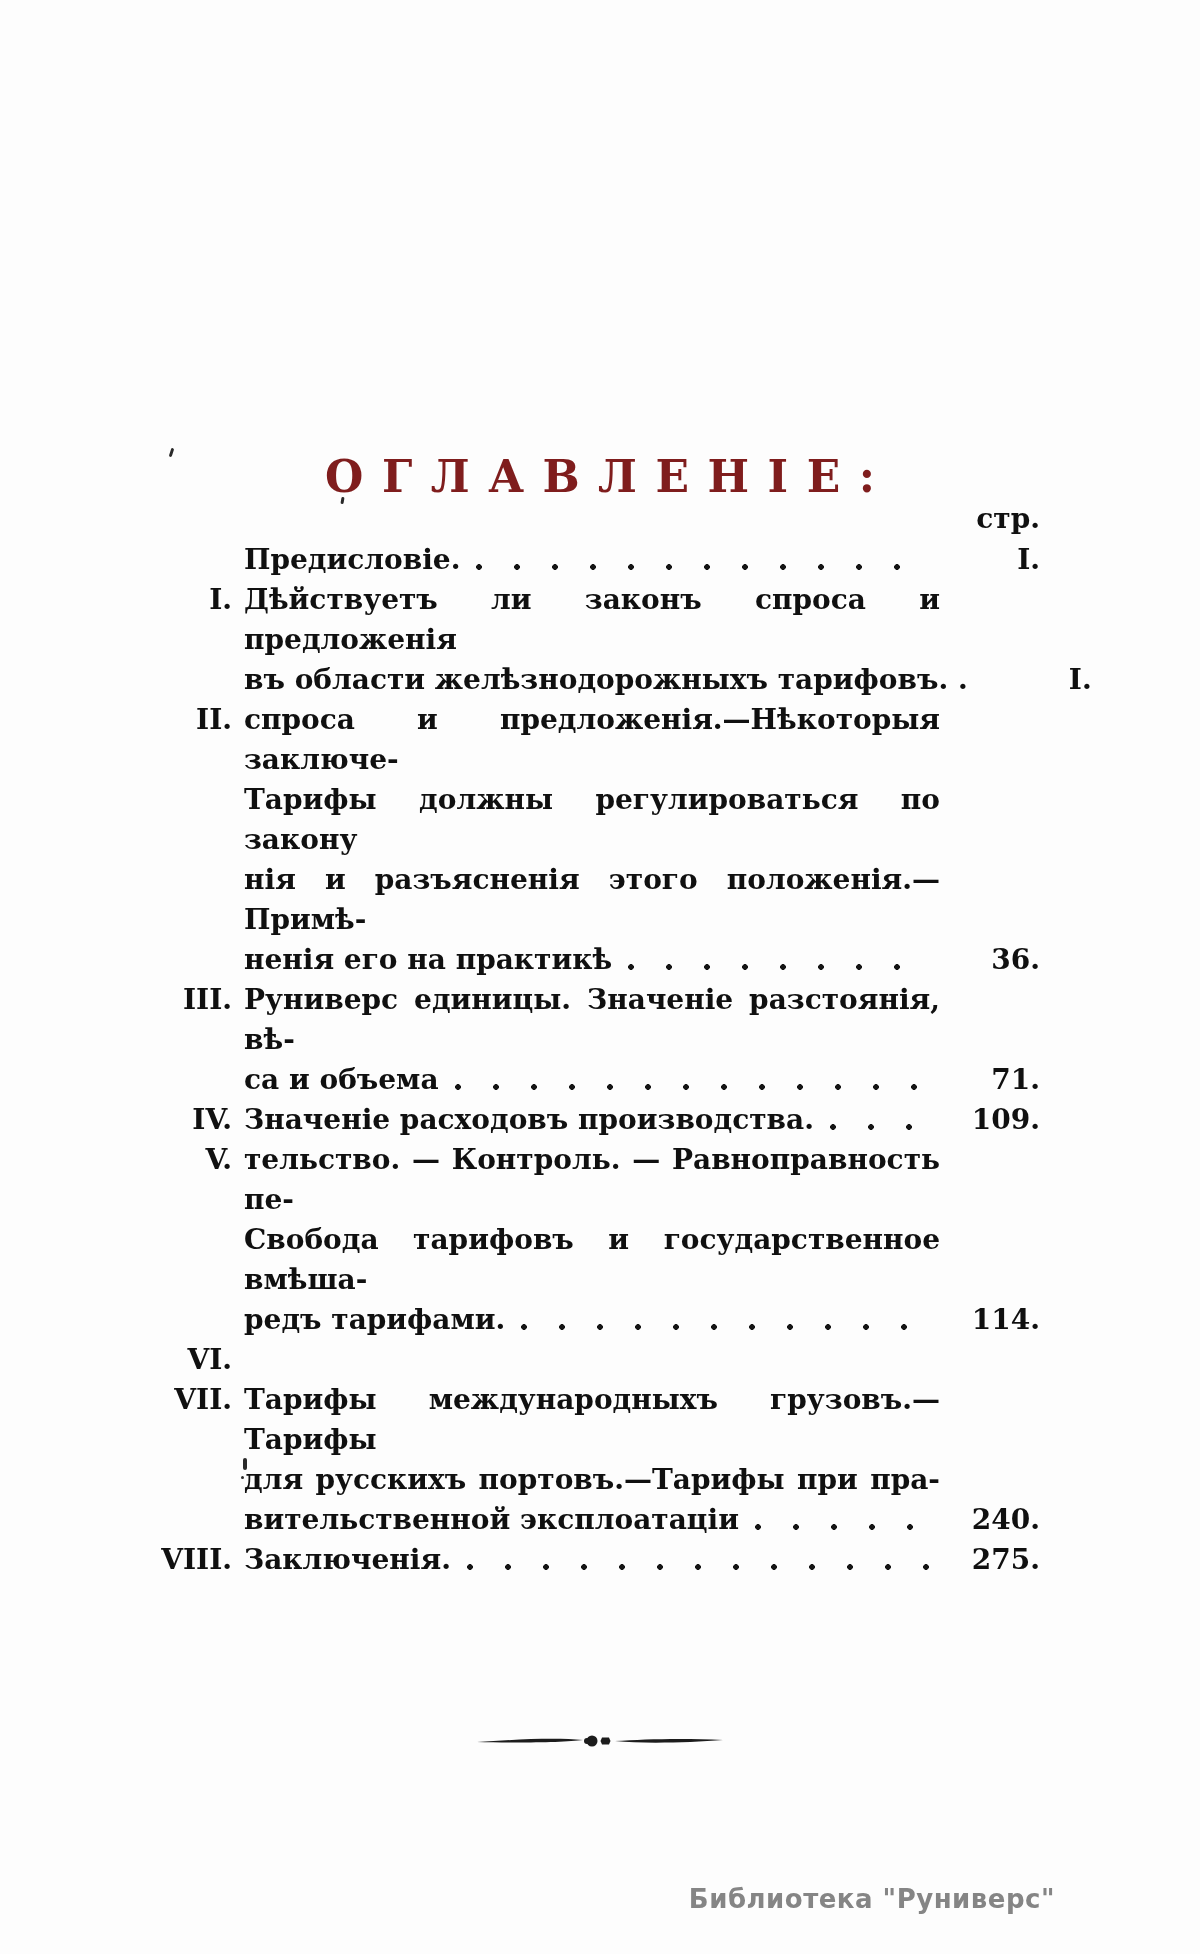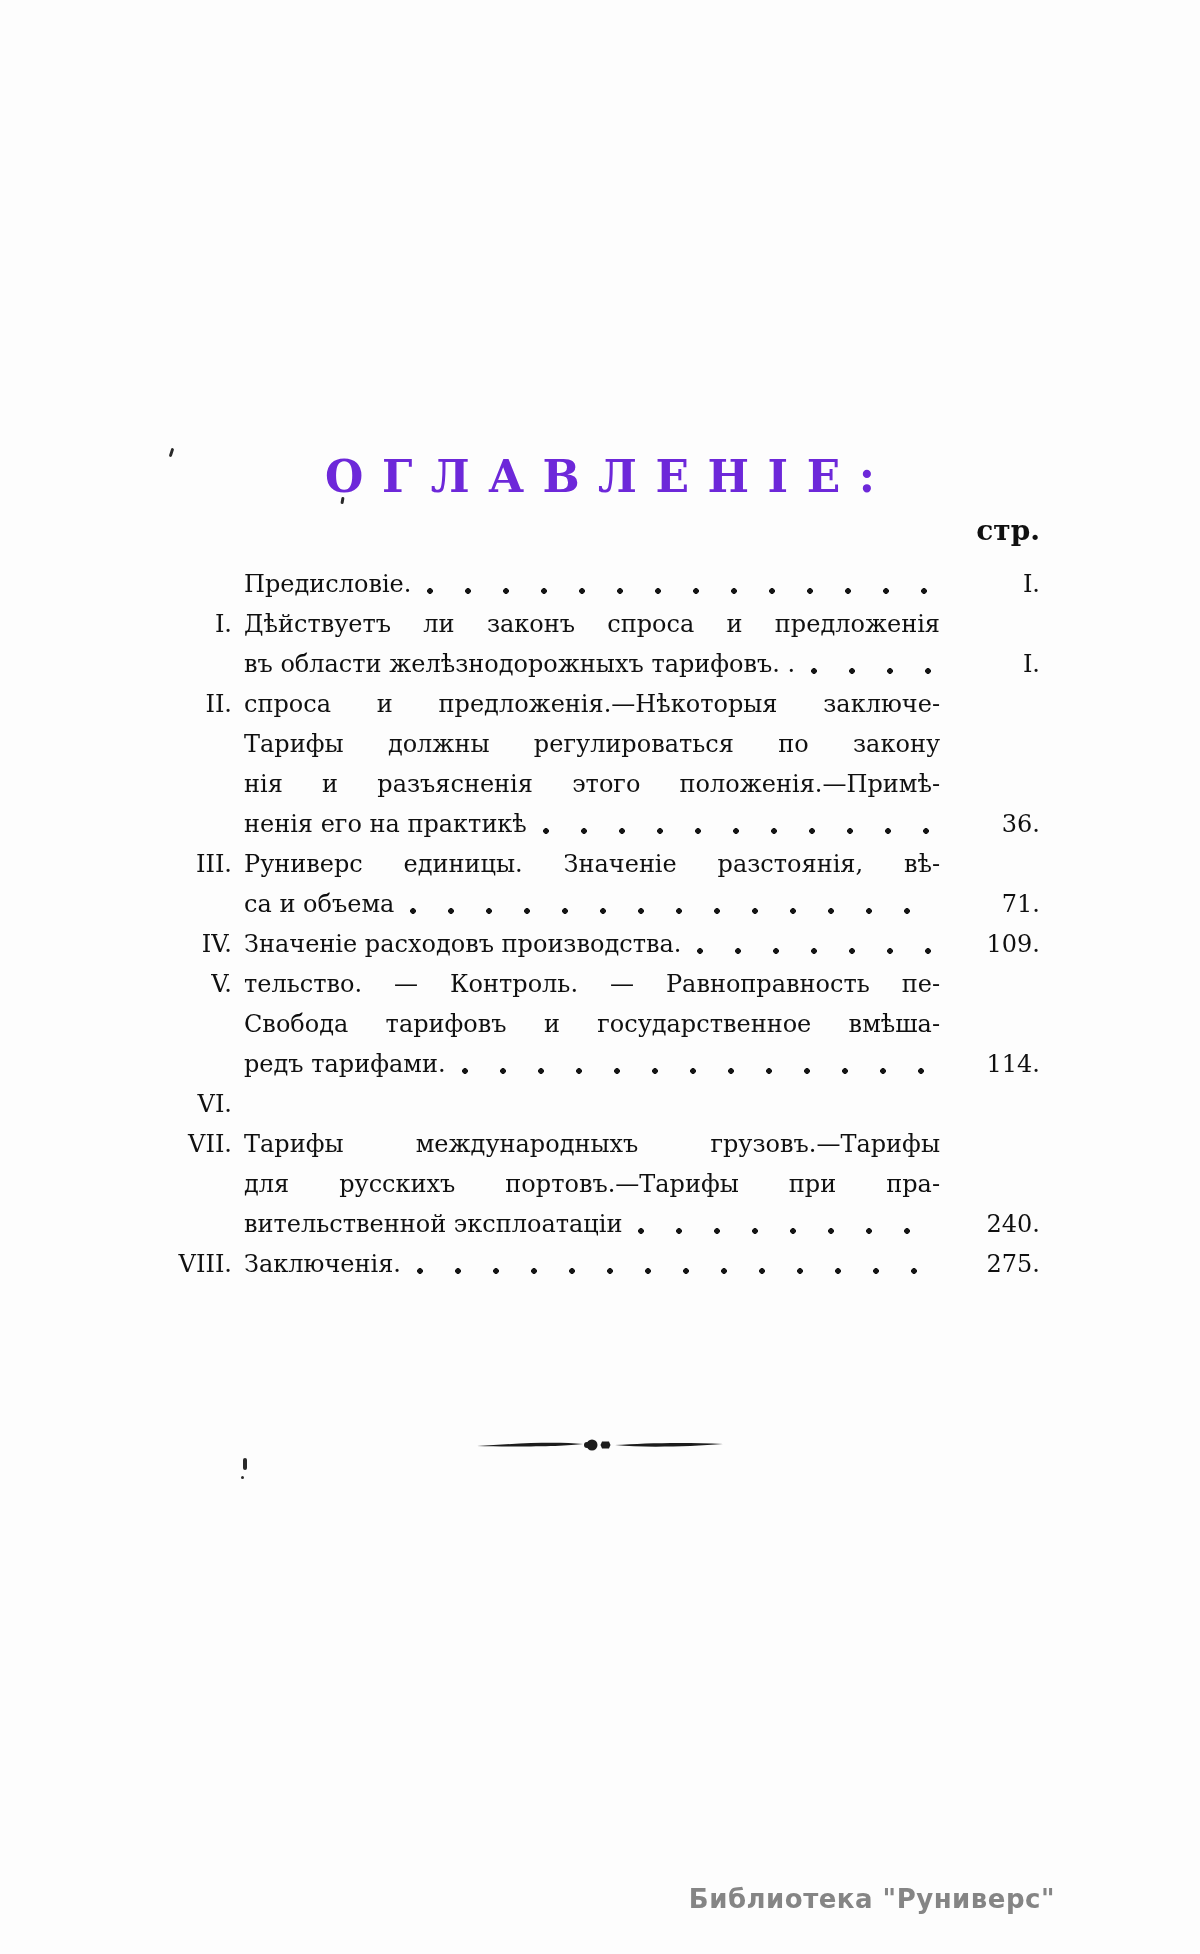--- a/index.html
+++ b/index.html
@@ -20,37 +20,36 @@
     padding-top: 452px;
   }
   .book-title {
     margin: 0;
     text-align: center;
     font-size: 44px;
     font-weight: 700;
     letter-spacing: 0.42em;
     text-indent: 0.42em;
     line-height: 50px;
-    color: #6d28d9;
+    color: #7f1d1d;
   }
   .content-col {
     margin-left: 150px;
     width: 890px;
   }
   .col-header {
-    margin-top: 12px;
     text-align: right;
     font-size: 28px;
     font-weight: 700;
     line-height: 34px;
   }
   .toc {
-    margin-top: 16px;
-    font-size: 24px;
-    font-weight: 400;
+    margin-top: 4px;
+    font-size: 28px;
+    font-weight: 700;
     line-height: 40px;
   }
   .entry {
     display: flex;
     align-items: flex-start;
   }
   .num {
     width: 82px;
     padding-right: 12px;
     text-align: right;

